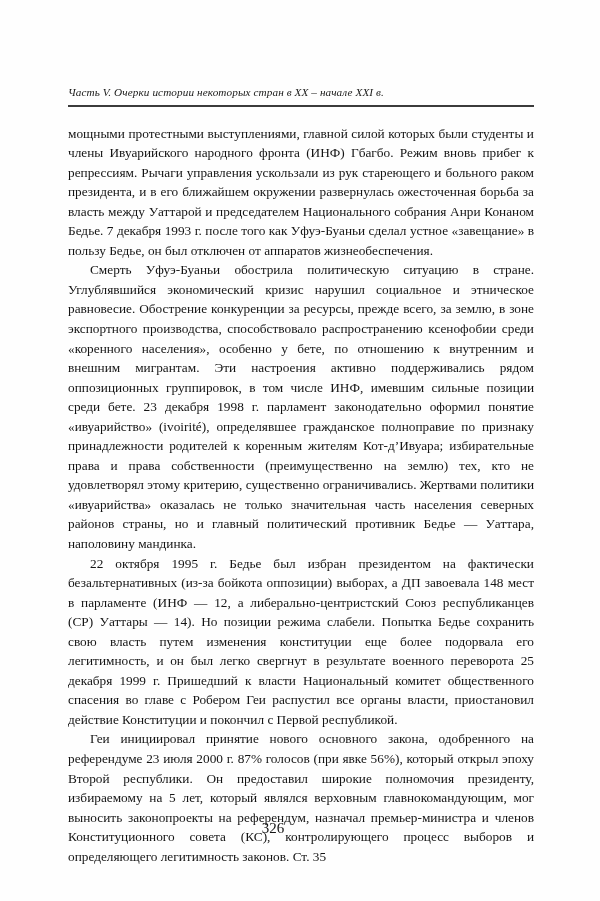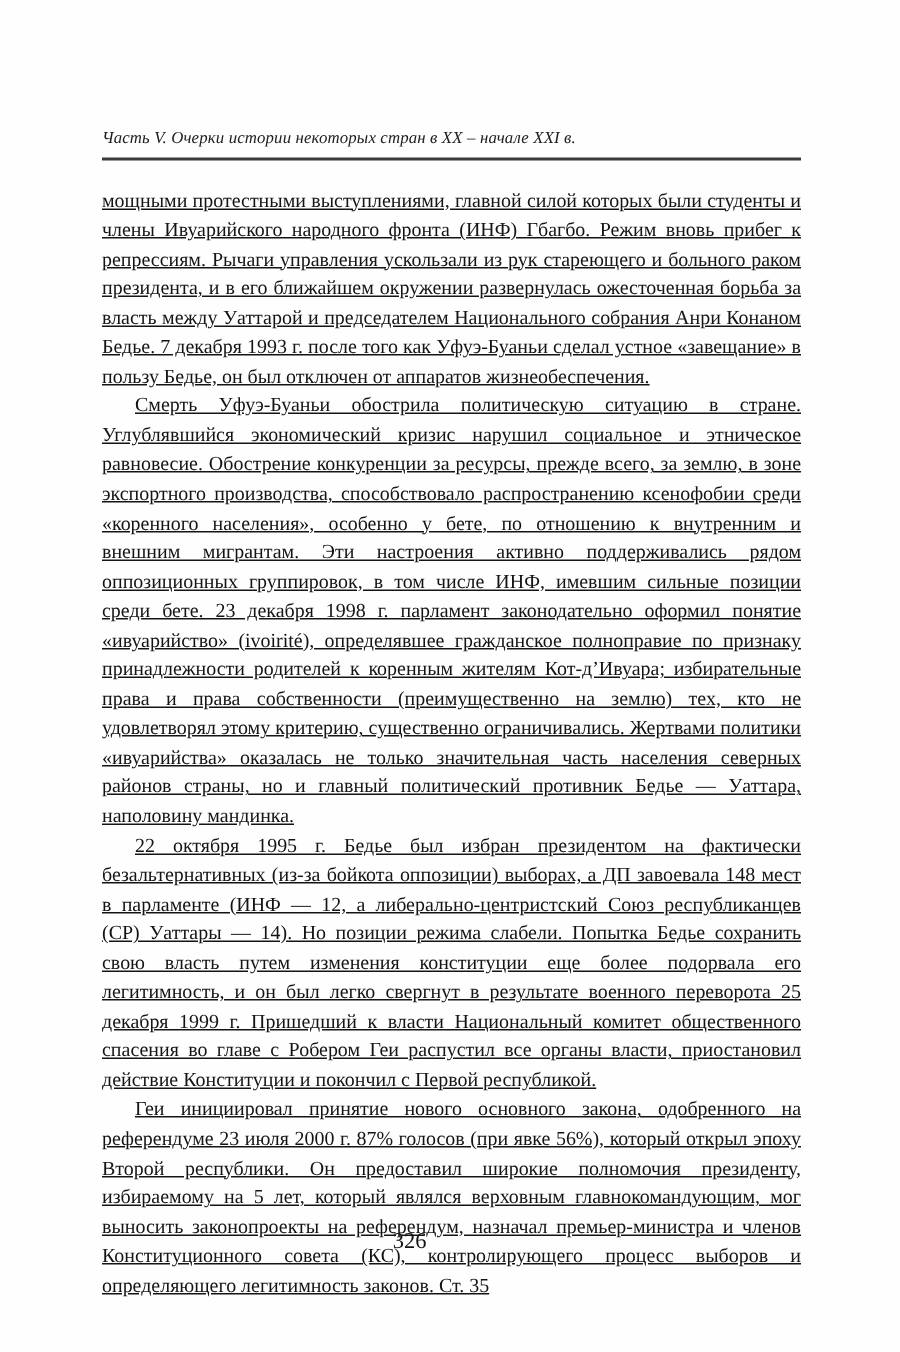--- a/index.html
+++ b/index.html
@@ -43,21 +43,20 @@
     font-size: 13.3px;
     line-height: 19.55px;
     text-align: justify;
     text-justify: inter-word;
     color: #141414;
     hyphens: manual;
   }
   .body-text p {
     margin: 0;
     text-indent: 22px;
-    text-decoration: underline;
   }
   .body-text p.no-indent {
     text-indent: 0;
   }
   .folio {
     position: absolute;
     left: 0;
     top: 820px;
     width: 546px;
     text-align: center;

